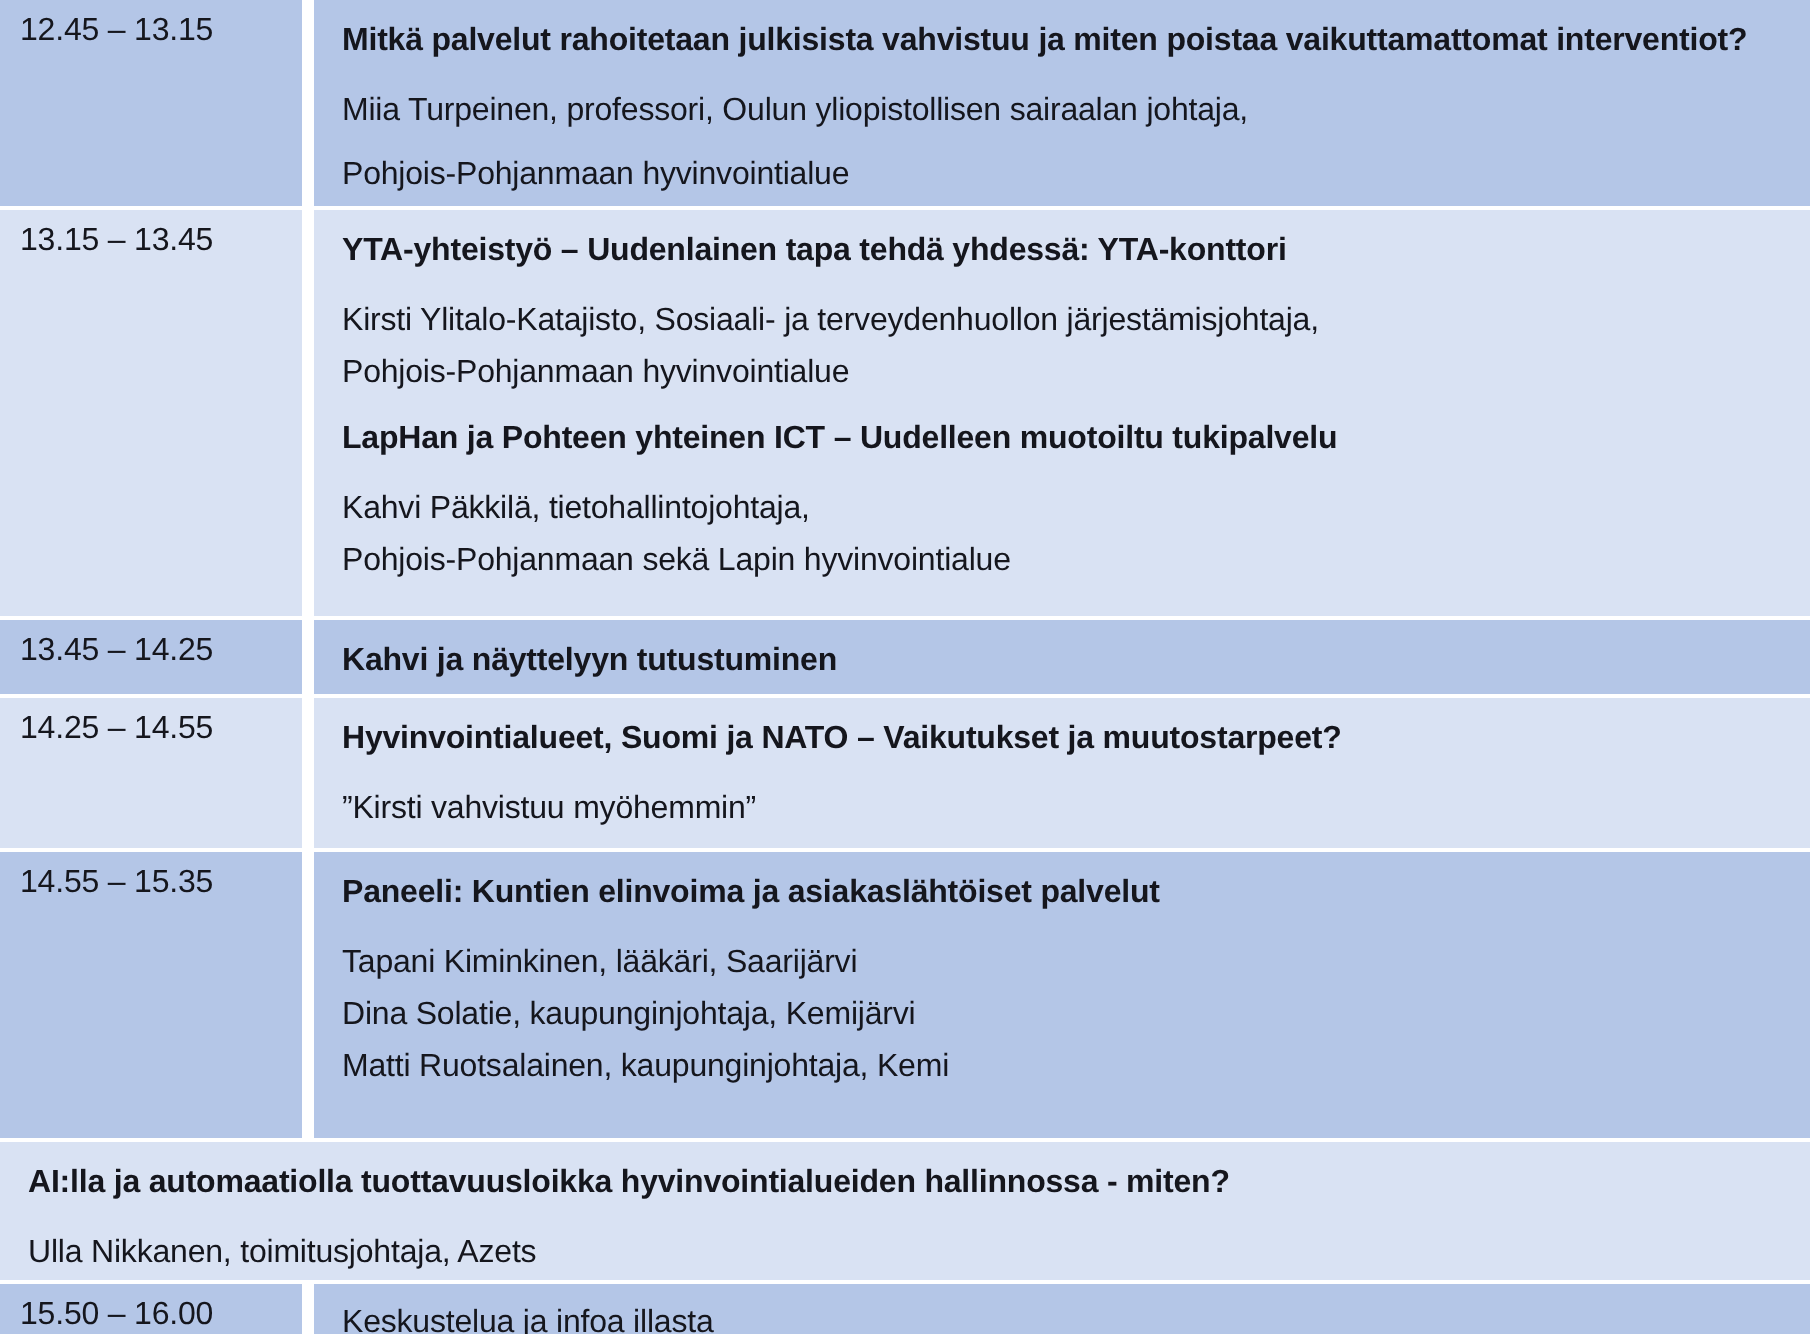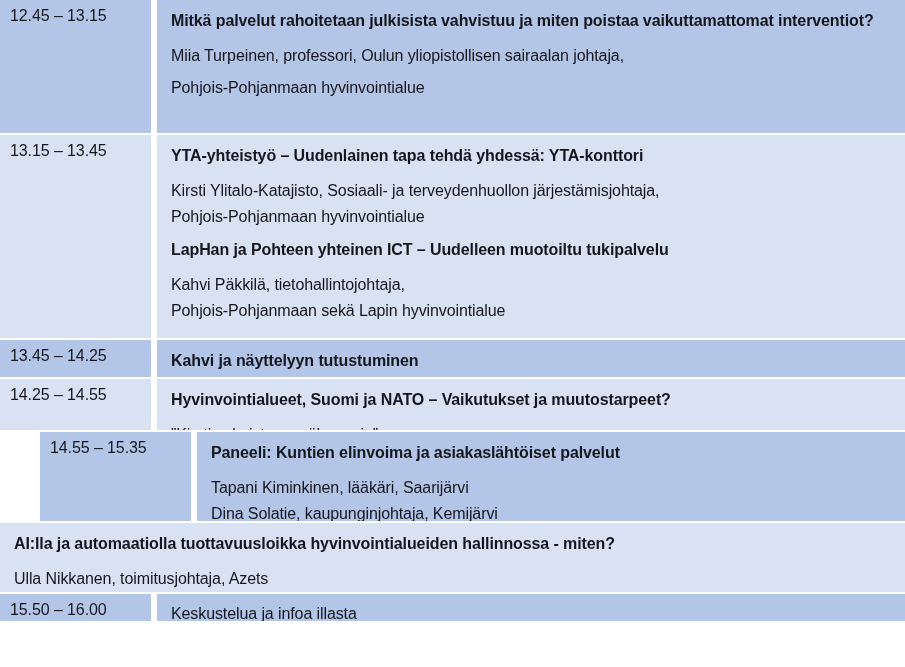--- a/index.html
+++ b/index.html
@@ -53,21 +53,21 @@
     font-weight: normal;
     line-height: 26px;
     margin: 0 0 6px 0;
     white-space: pre-line;
   }
 </style>
 </head>
 <body>
 
 <div class="schedule">
-    <div class="row shade-medium" style="height: 133px;">
+    <div class="row shade-medium" style="height: 103px;">
       <div class="cell cell-time">12.45 – 13.15</div>
       <div class="cell cell-content">
         <p class="block-title">Mitkä palvelut rahoitetaan julkisista vahvistuu ja miten poistaa vaikuttamattomat interventiot?</p>
         <p class="block-text">Miia Turpeinen, professori, Oulun yliopistollisen sairaalan johtaja,</p>
         <p class="block-text">Pohjois-Pohjanmaan hyvinvointialue</p>
       </div>
     </div>
     <div class="row shade-light" style="height: 203px;">
       <div class="cell cell-time">13.15 – 13.45</div>
       <div class="cell cell-content">
@@ -78,28 +78,28 @@
         <p class="block-text">Kahvi Päkkilä, tietohallintojohtaja,
 Pohjois-Pohjanmaan sekä Lapin hyvinvointialue</p>
       </div>
     </div>
     <div class="row shade-medium" style="height: 37px;">
       <div class="cell cell-time">13.45 – 14.25</div>
       <div class="cell cell-content">
         <p class="block-title">Kahvi ja näyttelyyn tutustuminen</p>
       </div>
     </div>
-    <div class="row shade-light" style="height: 51px; border-radius: 30px;">
+    <div class="row shade-light" style="height: 75px; border-radius: 30px;">
       <div class="cell cell-time">14.25 – 14.55</div>
       <div class="cell cell-content">
         <p class="block-title">Hyvinvointialueet, Suomi ja NATO – Vaikutukset ja muutostarpeet?</p>
         <p class="block-text">”Kirsti vahvistuu myöhemmin”</p>
       </div>
     </div>
-    <div class="row shade-medium" style="height: 89px; padding-left: 40px;">
+    <div class="row shade-medium" style="height: 143px;">
       <div class="cell cell-time">14.55 – 15.35</div>
       <div class="cell cell-content">
         <p class="block-title">Paneeli: Kuntien elinvoima ja asiakaslähtöiset palvelut</p>
         <p class="block-text">Tapani Kiminkinen, lääkäri, Saarijärvi
 Dina Solatie, kaupunginjohtaja, Kemijärvi
 Matti Ruotsalainen, kaupunginjohtaja, Kemi</p>
       </div>
     </div>
     <div class="row shade-light" style="height: 69px;">
       <div class="cell cell-content">

